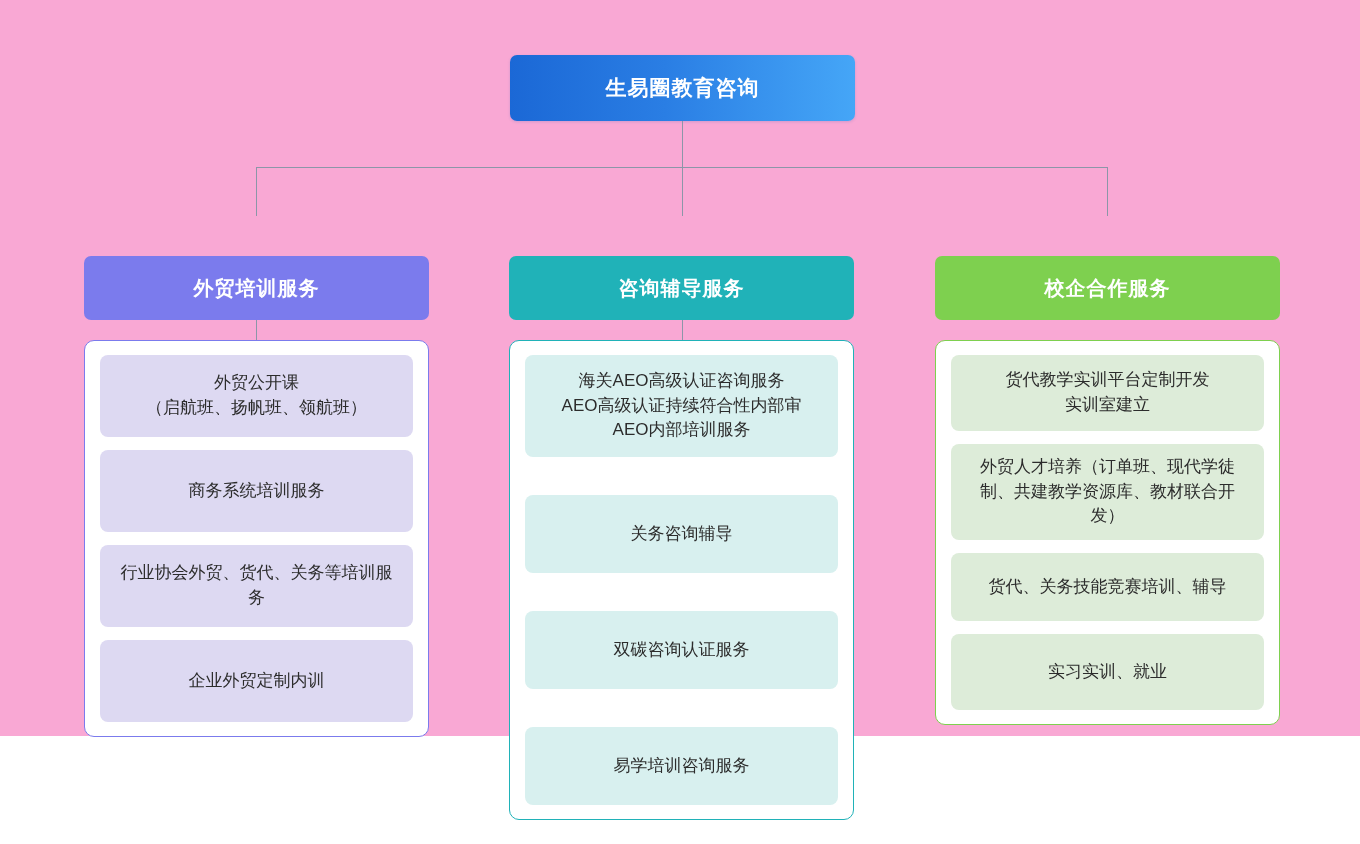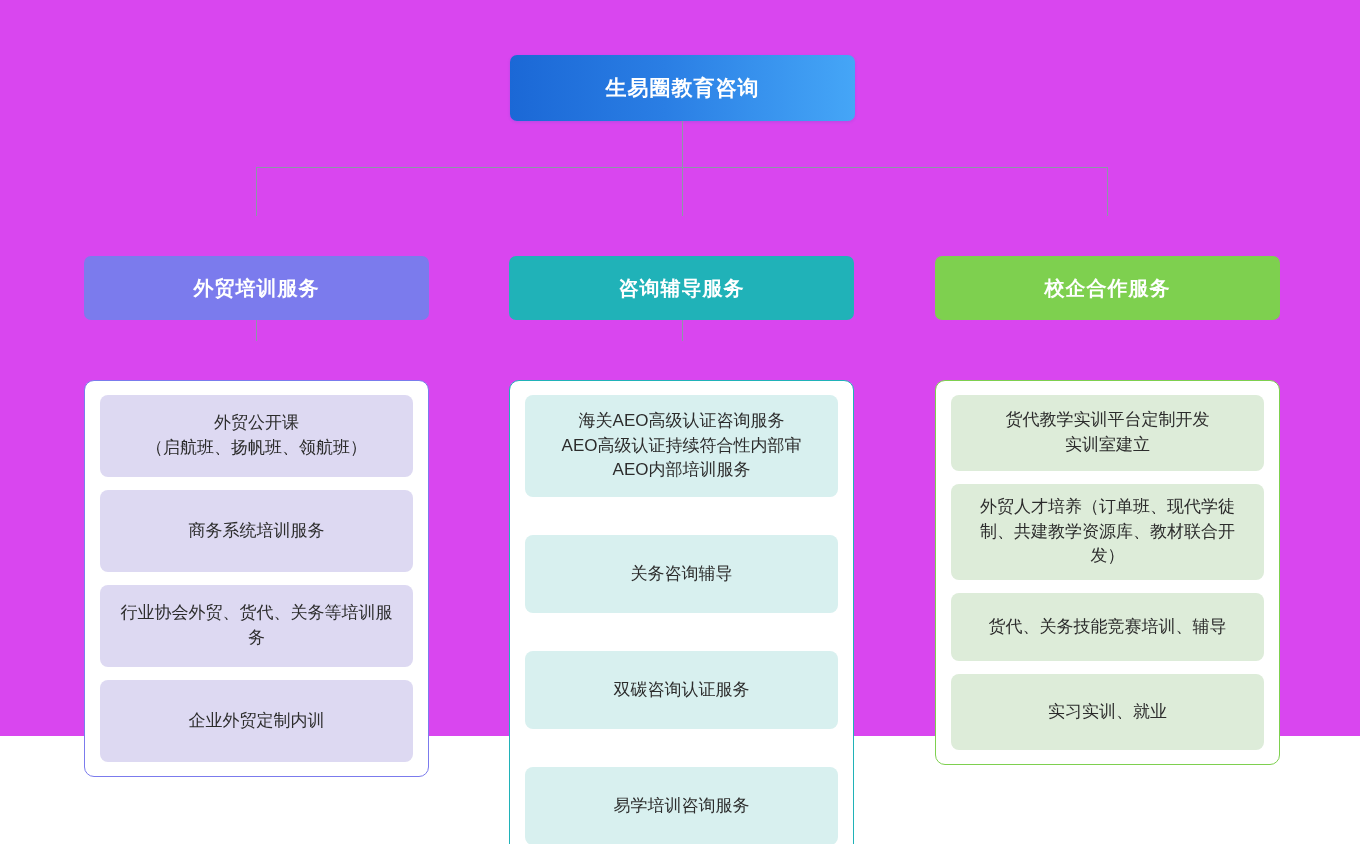--- a/index.html
+++ b/index.html
@@ -11,21 +11,21 @@
     width: 1360px;
     height: 844px;
     font-family: "Liberation Sans", "DejaVu Sans", sans-serif;
     overflow: hidden;
   }
 
   #chart-canvas {
     position: relative;
     width: 1360px;
     height: 736px;
-    background: #d946ef;
+    background: #f9a8d4;
   }
 
   
   .conn {
     position: absolute;
     background: #8c96a8;
   }
   .conn-v { width: 1px; }
   .conn-h { height: 1px; }
 
@@ -83,21 +83,20 @@
     top: 124px;
     width: 345px;
     box-sizing: border-box;
     background: #ffffff;
     border: 1.6px solid #cccccc;
     border-radius: 10px;
     padding: 14px 15px;
     display: flex;
     flex-direction: column;
     gap: 13px;
-    margin-top: 40px;
   }
   .panel-card {
     border-radius: 8px;
     display: flex;
     align-items: center;
     justify-content: center;
     text-align: center;
     box-sizing: border-box;
     padding: 10px 14px;
     color: #2c2c2c;

